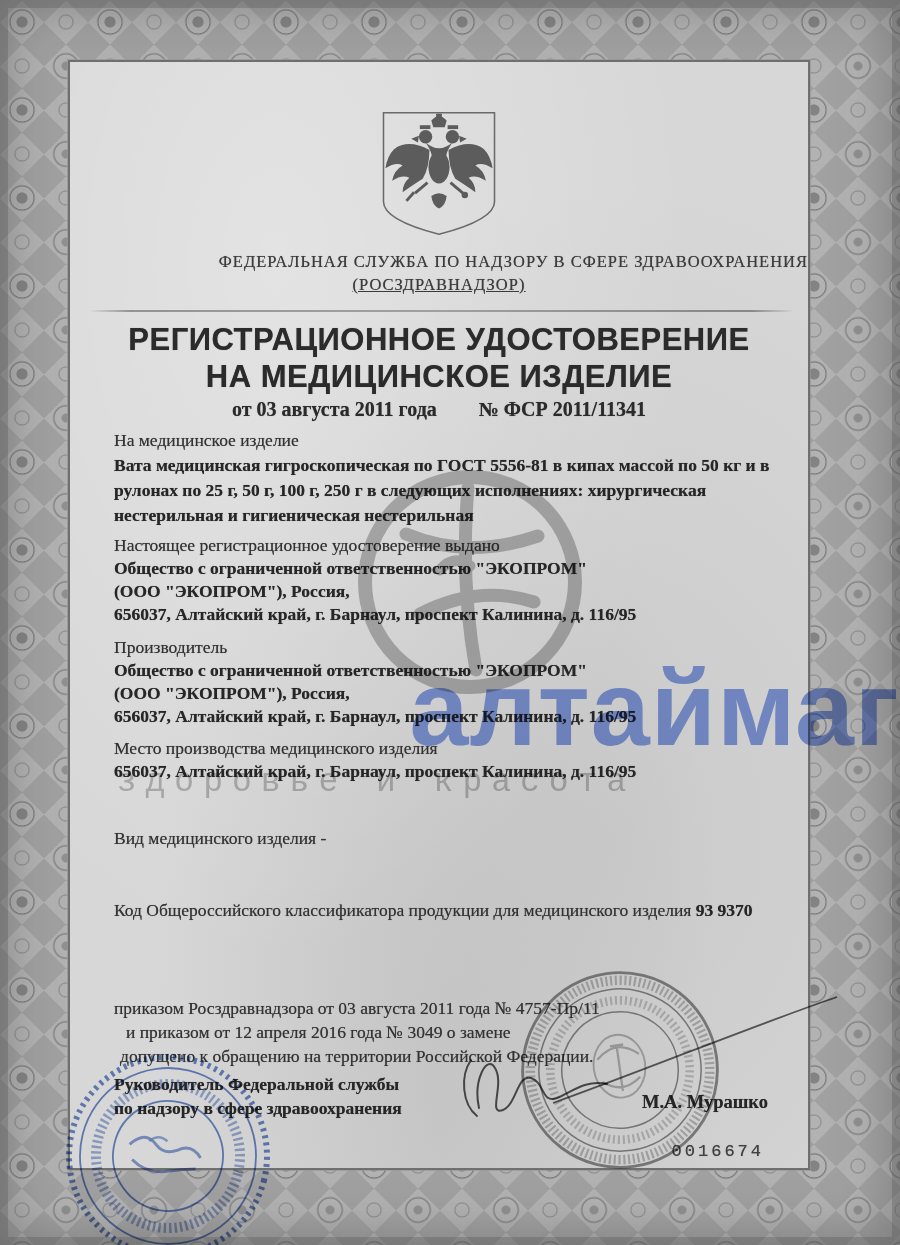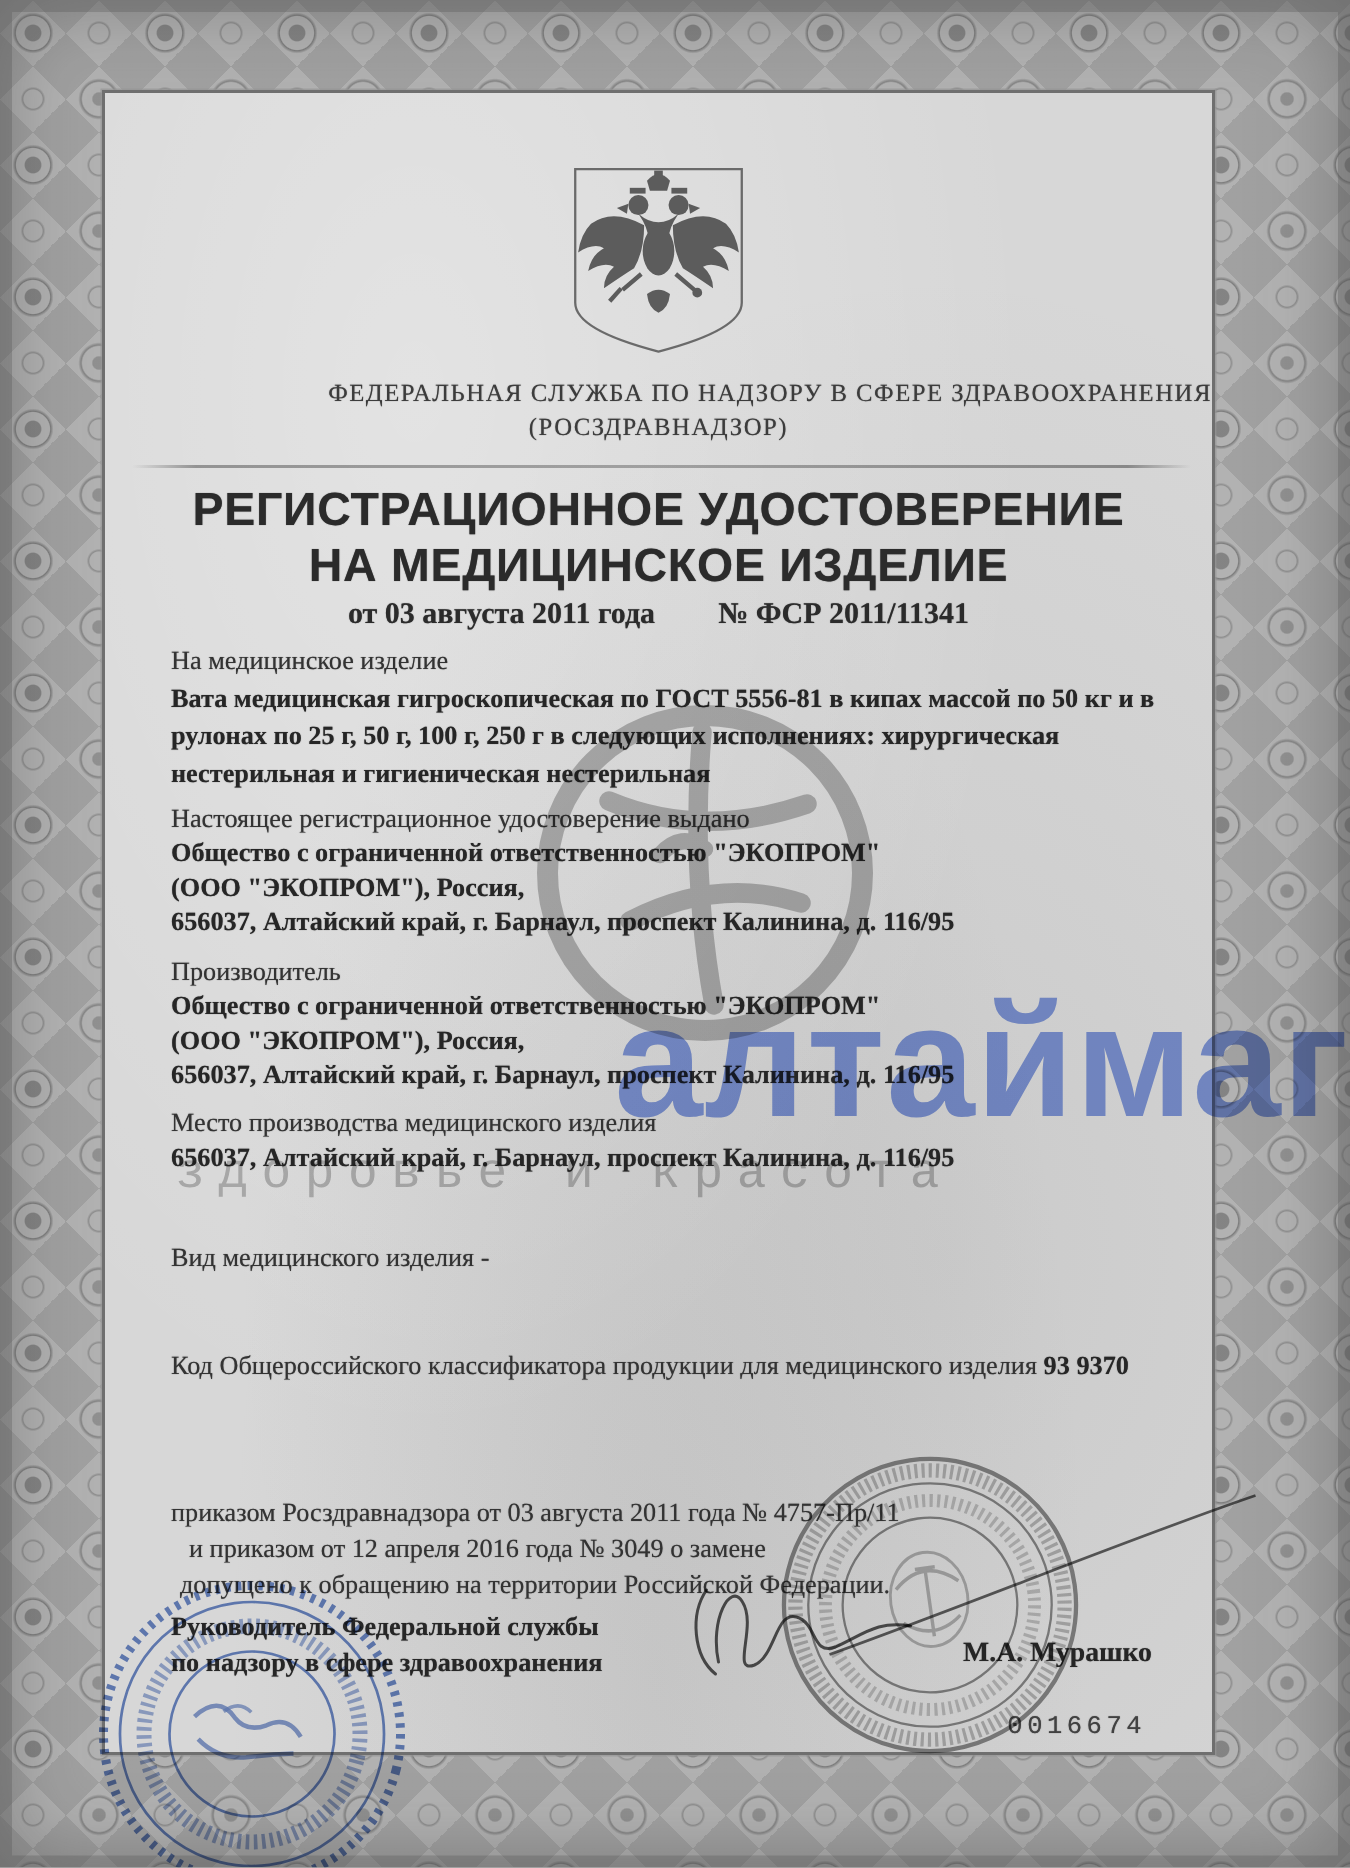--- a/index.html
+++ b/index.html
@@ -89,21 +89,21 @@
           <path d="M80,44 Q102,32 117,43 Q124,50 126,63 Q115,56 108,60 Q117,65 119,76 Q108,69 101,73 Q108,79 108,88 Q95,79 87,74 Q80,62 80,44 Z"></path>
           <path d="M62,92 Q70,86 78,92 Q77,102 70,105 Q63,102 62,92 Z"></path>
           <path d="M58,78 L45,89 M82,78 L95,89" stroke="#4a4a4a" stroke-width="3" fill="none"></path>
           <circle cx="97" cy="91" r="3.4"></circle>
           <path d="M44,88 l-8,9" stroke="#4a4a4a" stroke-width="3"></path>
         </g>
       </svg>
     </div>
 
     <div class="abs ctr txt agency" style="top:190px;text-align:right;">ФЕДЕРАЛЬНАЯ СЛУЖБА ПО НАДЗОРУ В СФЕРЕ ЗДРАВООХРАНЕНИЯ</div>
-    <div class="abs ctr txt agency" style="top:213px;">(РОСЗДРАВНАДЗОР)</div>
+    <div class="abs ctr txt agency" style="top:213px;text-decoration:underline;">(РОСЗДРАВНАДЗОР)</div>
 
     <div class="divider"></div>
 
     <div class="abs ctr txt title" style="top:260px;">РЕГИСТРАЦИОННОЕ УДОСТОВЕРЕНИЕ</div>
     <div class="abs ctr txt title" style="top:297px;">НА МЕДИЦИНСКОЕ ИЗДЕЛИЕ</div>
     <div class="abs ctr txt dateline" style="top:336px;">
       <span>от  03 августа 2011 года</span><span class="gap"></span><span>№   ФСР 2011/11341</span>
     </div>
 
     <div class="abs body-line txt" style="top:368px;">На медицинское изделие</div>

